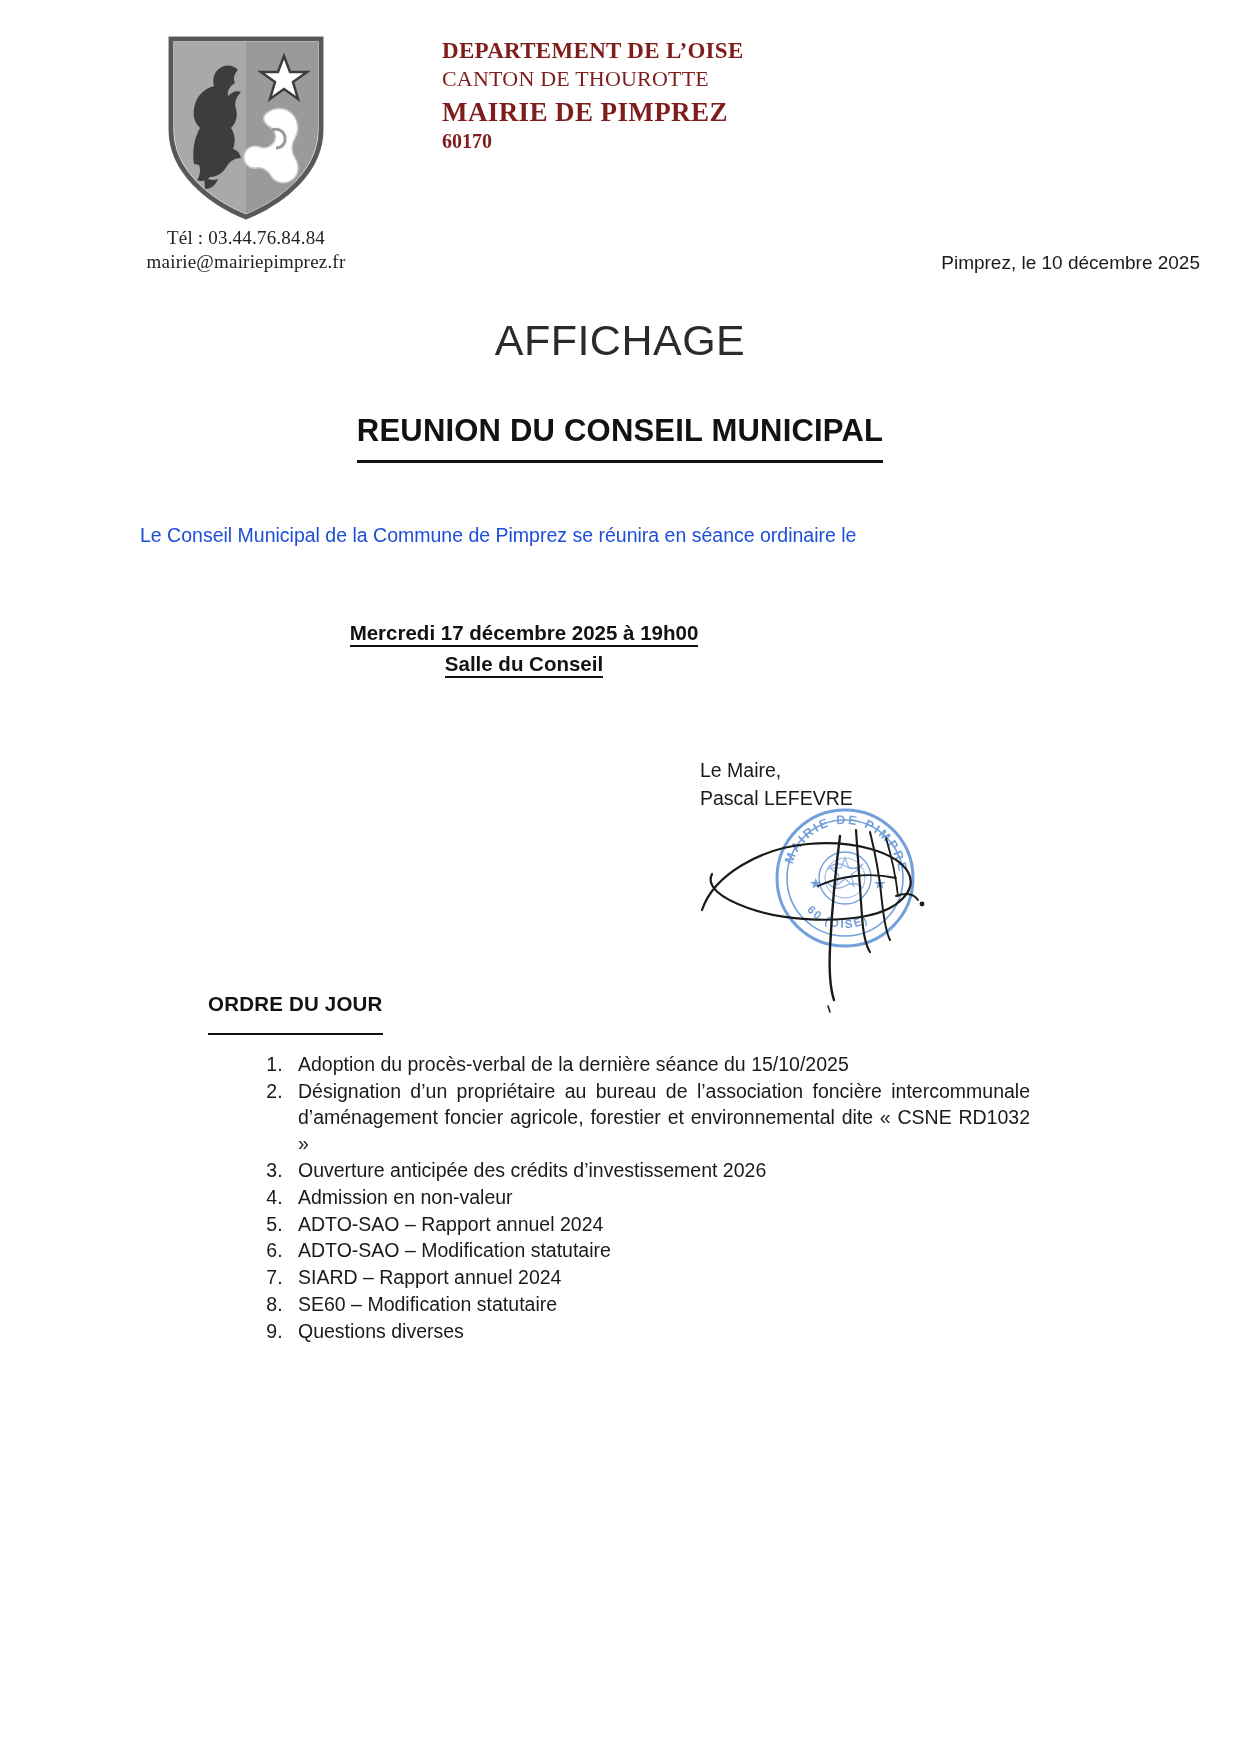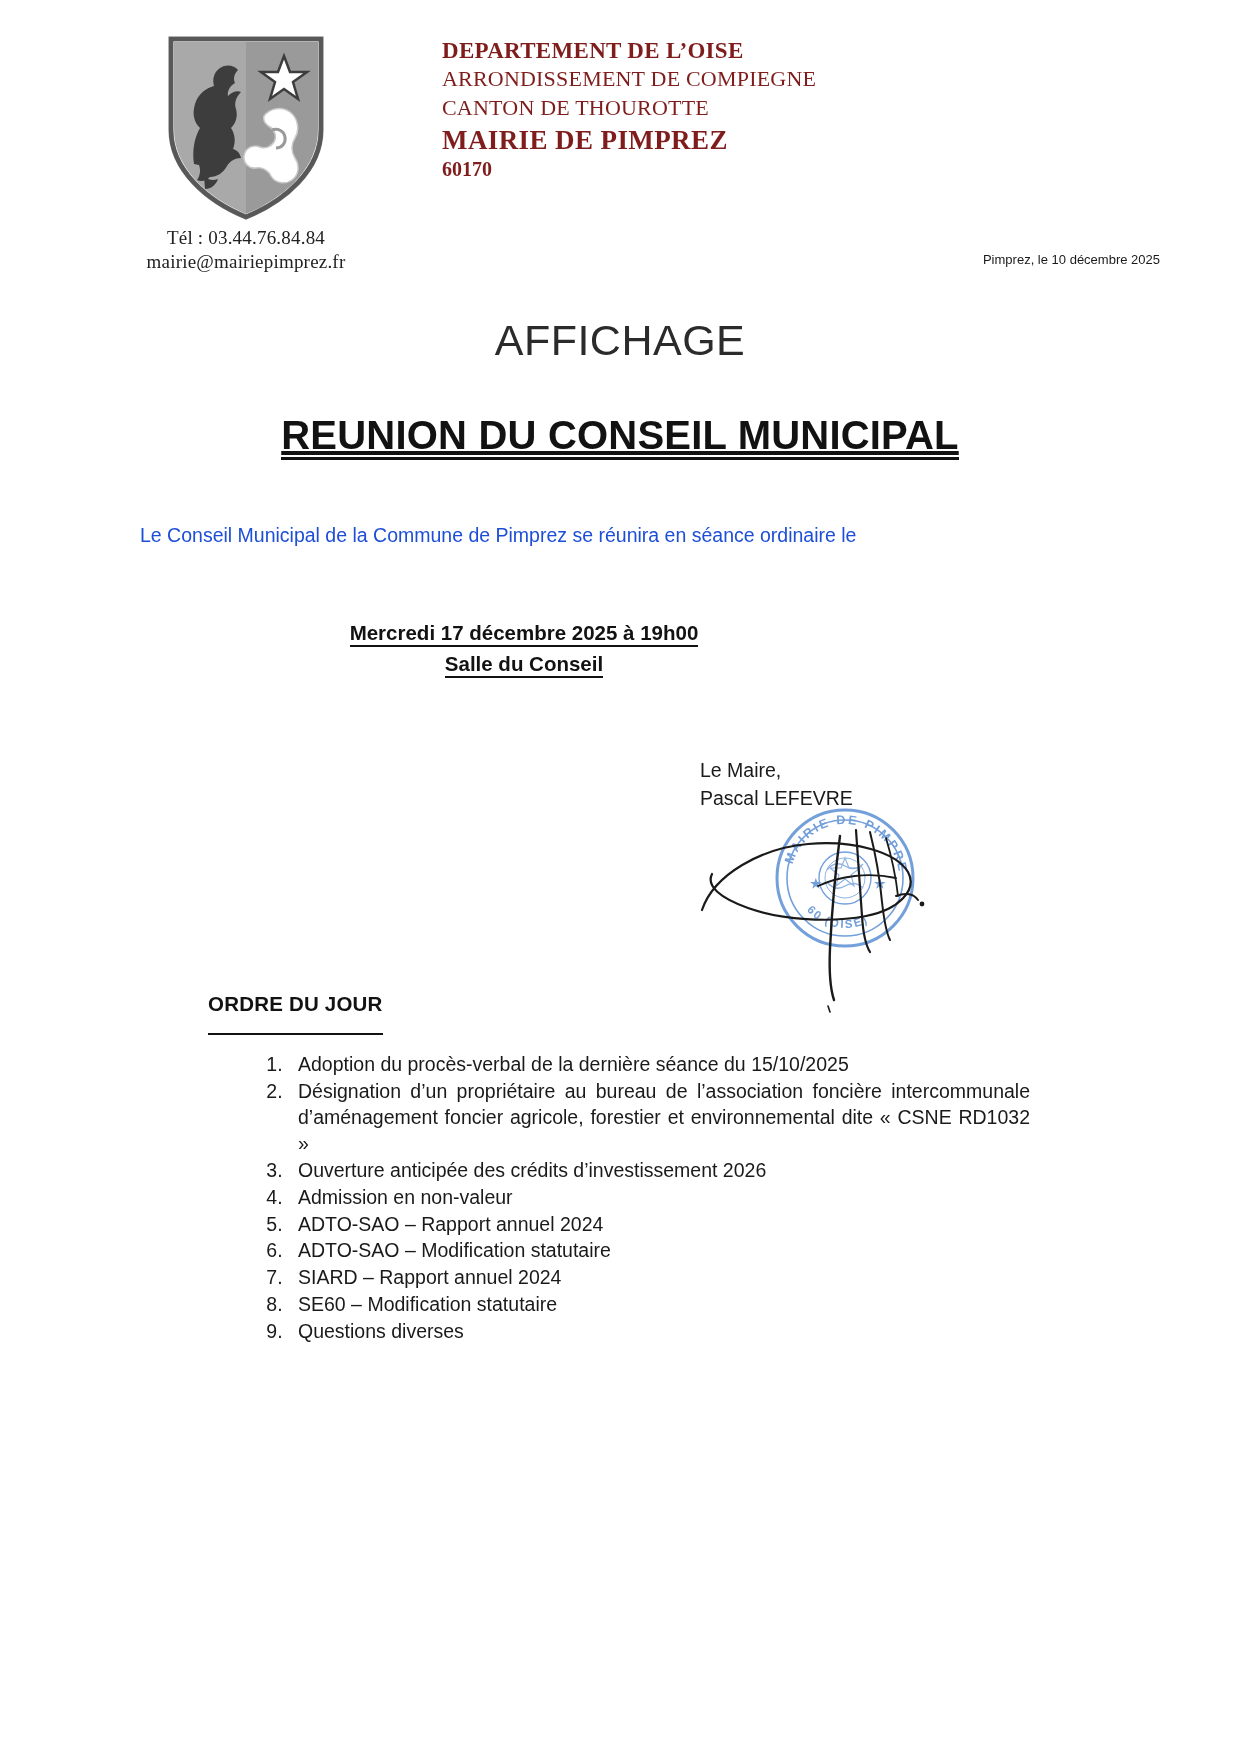--- a/index.html
+++ b/index.html
@@ -76,22 +76,23 @@
   .admin-l5 { font-size: 21px; font-weight: bold; margin-top: 2px; }
   .admin-l6 { font-size: 20px; font-weight: bold; }
 
   
   .date-line {
     position: absolute;
     top: 252px;
     left: 0;
     width: 1160px;
     text-align: right;
-    font-size: 13px;
+    font-size: 19px;
     color: #1a1a1a;
+    padding-left: 40px;
   }
 
   
   .title-affichage {
     position: absolute;
     top: 316px;
     left: 0;
     width: 1240px;
     text-align: center;
     font-size: 43px;
@@ -101,27 +102,26 @@
   }
 
   .title-reunion {
     position: absolute;
     top: 413px;
     left: 0;
     width: 1240px;
     text-align: center;
   }
   .title-reunion span {
-    font-size: 40px;
+    font-size: 31px;
     font-weight: bold;
     letter-spacing: 0.2px;
     color: #121212;
     border-bottom: 3px solid #121212;
-    padding-bottom: 0;
-    text-decoration: underline;
+    padding-bottom: 12px;
   }
 
   
   .intro {
     position: absolute;
     top: 522px;
     left: 140px;
     width: 960px;
     font-size: 19.5px;
     color: #1d4ed8;
@@ -246,21 +246,20 @@
       </svg>
 
       <div class="contact">
         <div>Tél : 03.44.76.84.84</div>
         <div>mairie@mairiepimprez.fr</div>
       </div>
     </div>
 
     <div class="admin-block">
       <div class="admin-line admin-l1">DEPARTEMENT DE L’OISE</div>
-      <div class="admin-line admin-l2">ARRONDISSEMENT DE COMPIEGNE</div>
       <div class="admin-line admin-l3">CANTON DE THOUROTTE</div>
       <div class="admin-line admin-l4">MAIRIE DE PIMPREZ</div>
       <div class="admin-line admin-l6">60170</div>
     </div>
   </div>
 
   <div class="date-line">Pimprez, le 10 décembre 2025</div>
 
   <div class="title-affichage">AFFICHAGE</div>
 

